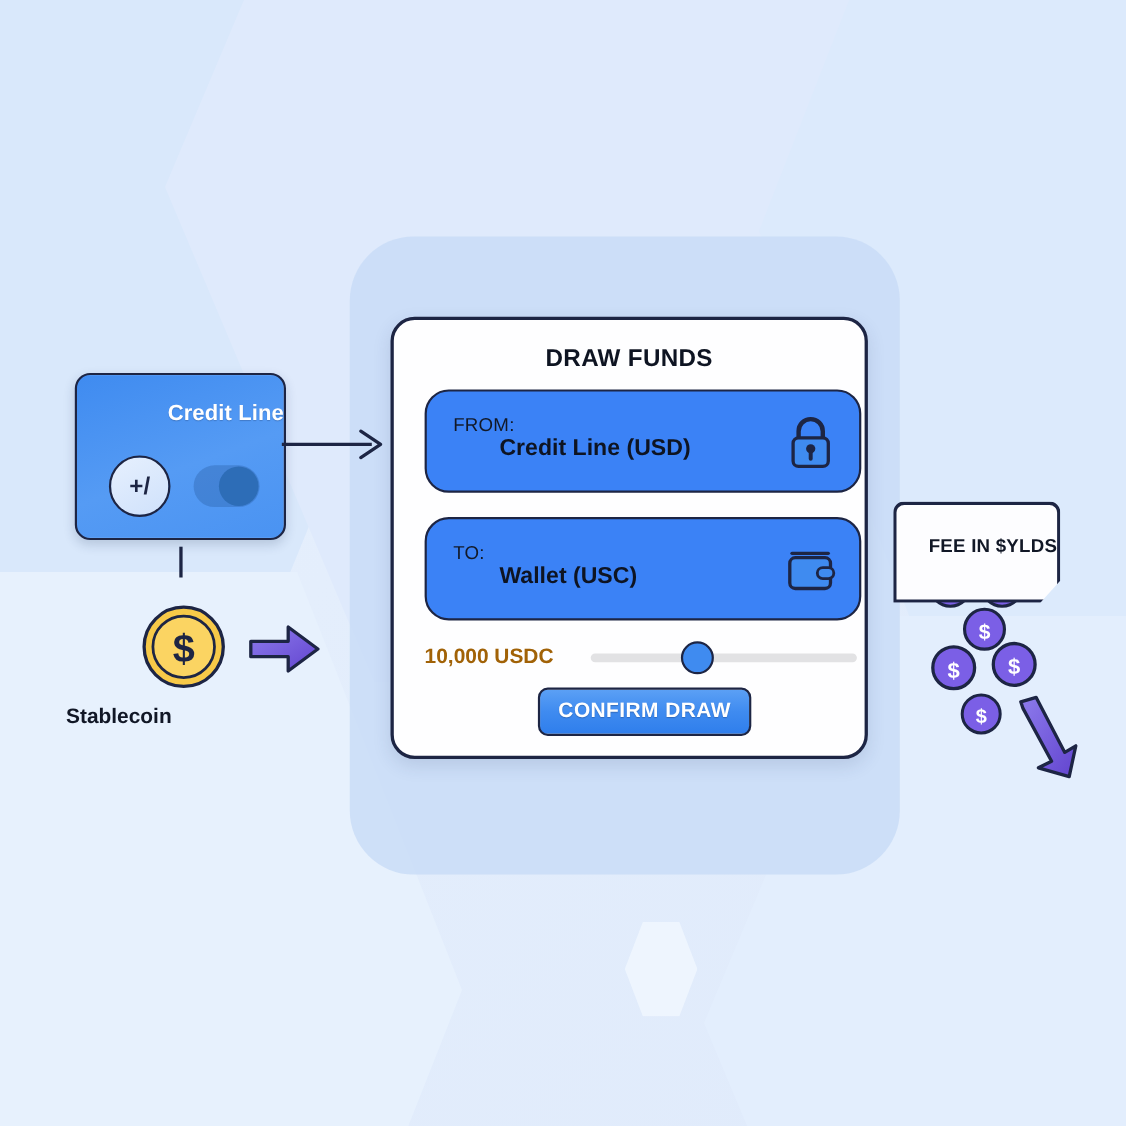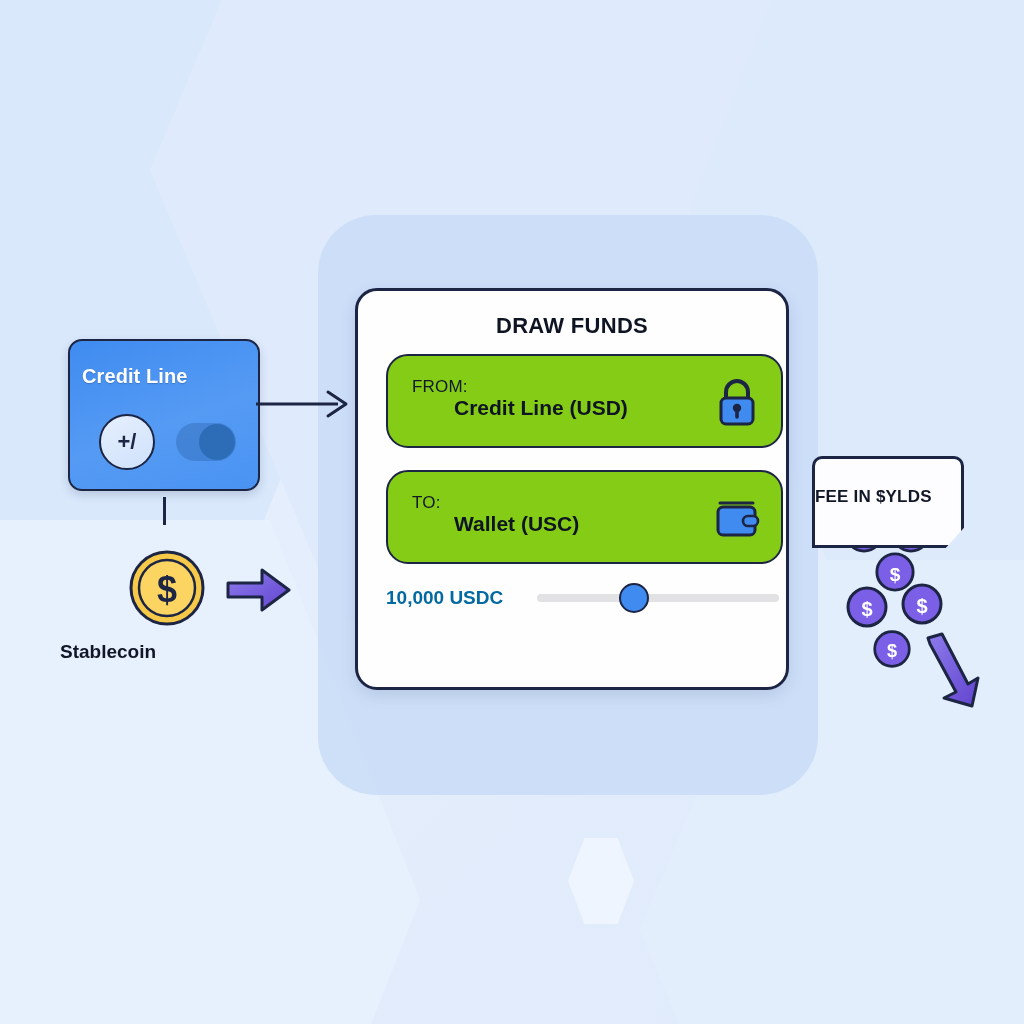--- a/index.html
+++ b/index.html
@@ -52,21 +52,21 @@
     position: absolute;
     left: 68px; top: 339px;
     width: 192px; height: 152px;
     border-radius: 14px;
     background: linear-gradient(160deg, #3f8bf0 0%, #559bf4 55%, #4a93f2 100%);
     border: 2.5px solid #1d2544;
     box-shadow: 0 4px 10px rgba(30,50,90,.18);
   }
   #credit-card-title {
     position: absolute; top: 24px; left: 0; right: 0;
-    text-align: left;
+    text-align: right;
     color: #ffffff;
     font-size: 20px; font-weight: bold;
     letter-spacing: .1px;
     text-shadow: 0 1px 1px rgba(20,35,70,.25);
     margin-left: 12px;
   }
   #credit-badge {
     position: absolute;
     left: 29px; top: 73px;
     width: 56px; height: 56px;
@@ -143,21 +143,21 @@
     text-align: center;
     color: #0e1422;
     font-size: 22px; font-weight: bold;
     letter-spacing: .3px;
   }
 
   .field-row {
     position: absolute;
     left: 28px;
     width: 397px; height: 94px;
-    background: #84cc16;
+    background: #3b82f6;
     border: 2.5px solid #1d2544;
     border-radius: 22px;
   }
   #field-from { top: 63px; }
   #field-to   { top: 179px; text-decoration: underline; }
 
   .field-tag {
     position: absolute;
     left: 24px; top: 21px;
     color: #121826;
@@ -178,21 +178,21 @@
 
   
   #amount-row {
     position: absolute;
     left: 28px; top: 292px;
     width: 397px; height: 30px;
   }
   #amount-label {
     position: absolute;
     left: 0; top: 4px;
-    color: #0369a1;
+    color: #a16207;
     font-size: 19px; font-weight: bold;
   }
   #amount-slider {
     position: absolute;
     left: 151px; top: 11px;
     width: 242px; height: 8px;
     background: #e2e2e4;
     border-radius: 4px;
   }
   #amount-slider-thumb {
@@ -226,21 +226,21 @@
     left: 812px; top: 456px;
     width: 152px; height: 92px;
     background: #fdfdff;
     border: 3px solid #1d2544;
     border-radius: 10px 10px 0 0;
     clip-path: polygon(0 0, 100% 0, 100% 78%, 88% 100%, 0 100%);
   }
   #fee-tag-label {
     position: absolute;
     left: 0; right: 0; top: 28px;
-    text-align: left;
+    text-align: right;
     color: #111726;
     font-size: 17px; font-weight: bold;
     letter-spacing: .2px;
   }
 
   
   .fee-coin { position: absolute; }
   #fee-coin-1 { left: 843px; top: 512px; width: 42px; height: 42px; }
   #fee-coin-2 { left: 890px; top: 512px; width: 42px; height: 42px; }
   #fee-coin-3 { left: 874px; top: 551px; width: 42px; height: 42px; }
@@ -338,20 +338,21 @@
       </svg>
     </div>
 
     <div id="amount-row">
       <div id="amount-label">10,000 USDC</div>
       <div id="amount-slider">
         <div id="amount-slider-thumb" style="left: 81.8px;"></div>
       </div>
     </div>
 
+    <div id="confirm-draw-button">CONFIRM DRAW</div>
   </div>
 
   <svg class="fee-coin" id="fee-coin-1" viewBox="0 0 44 44">
     <circle cx="22" cy="22" r="19" fill="#7b5fe6" stroke="#1d2544" stroke-width="3"></circle>
     <text x="22" y="31" text-anchor="middle" font-family="Liberation Sans, sans-serif" font-size="20" font-weight="bold" fill="#ffffff">$</text>
   </svg>
   <svg class="fee-coin" id="fee-coin-2" viewBox="0 0 44 44">
     <circle cx="22" cy="22" r="19" fill="#7b5fe6" stroke="#1d2544" stroke-width="3"></circle>
     <text x="22" y="31" text-anchor="middle" font-family="Liberation Sans, sans-serif" font-size="20" font-weight="bold" fill="#ffffff">$</text>
   </svg>

